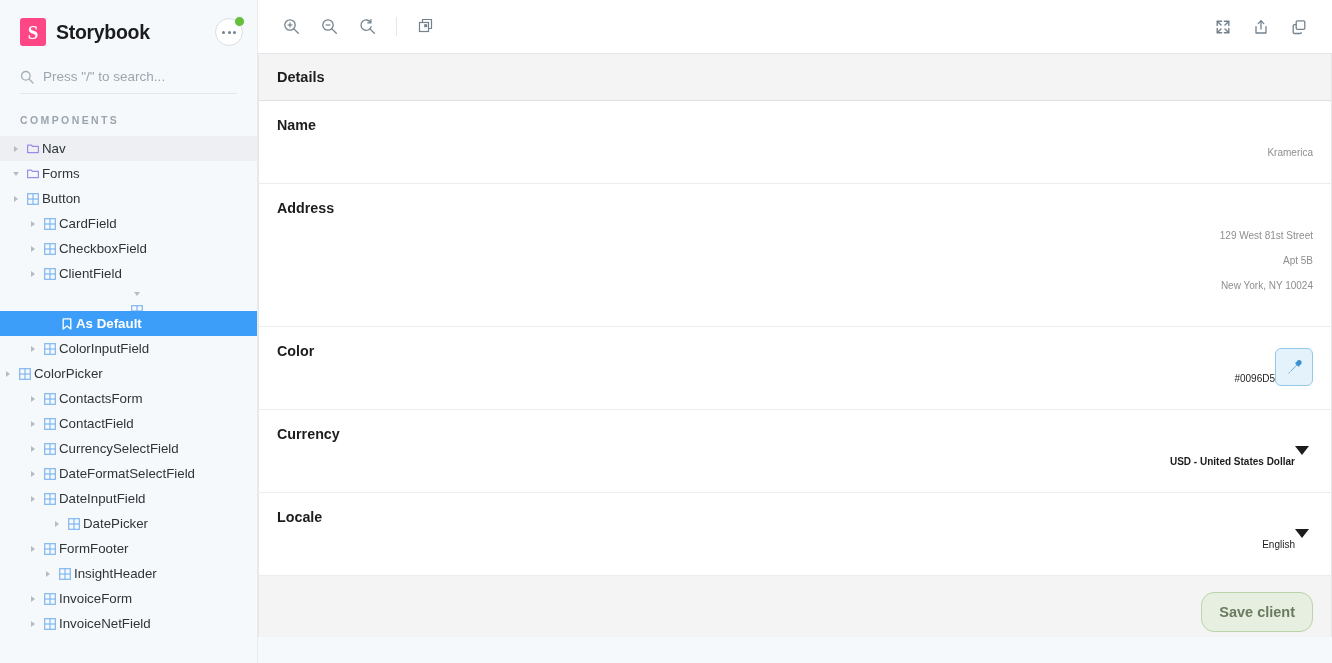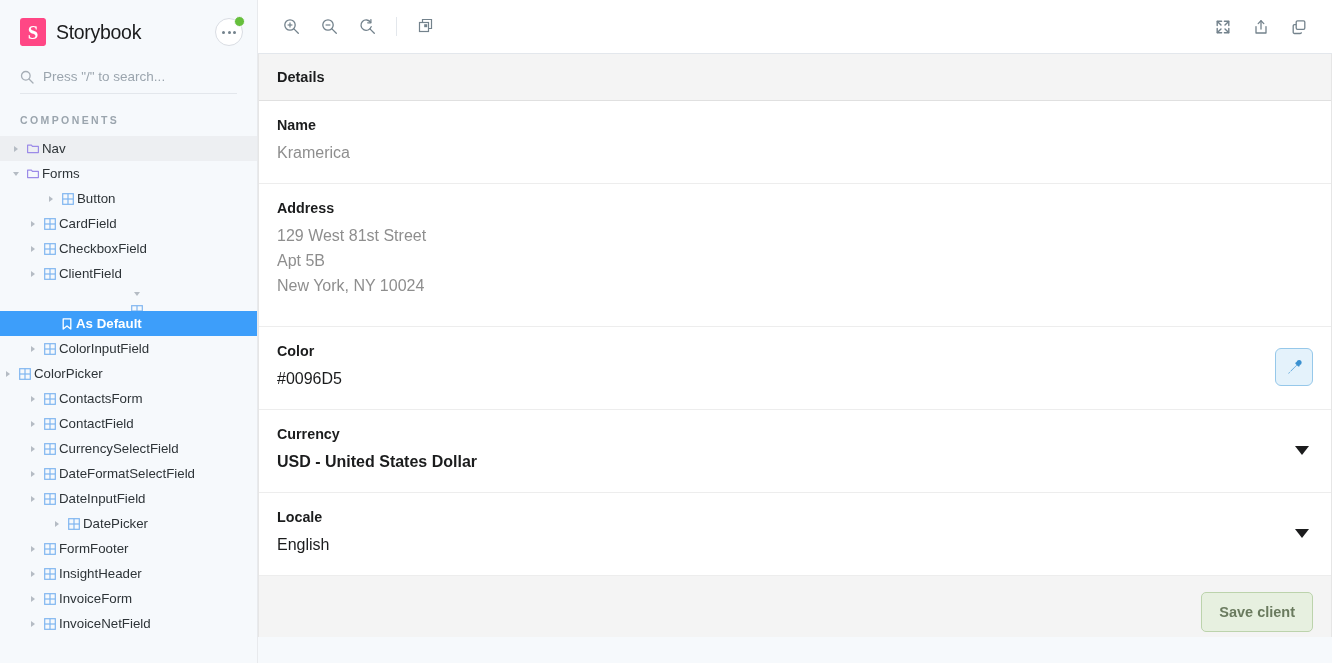--- a/index.html
+++ b/index.html
@@ -23,21 +23,21 @@
   .sb-head {
     height: 64px; display: flex; align-items: center;
     padding: 0 14px 0 20px; gap: 10px;
   }
   .logo-mark {
     width: 26px; height: 28px; border-radius: 3px;
     background: #FF4785; position: relative; flex: 0 0 26px;
   }
   .logo-mark svg { position: absolute; left: 0; top: 0; }
   .logo-text {
-    font-size: 19.5px; font-weight: 400; color: #1B1C1D;
+    font-size: 19.5px; font-weight: 700; color: #1B1C1D;
     letter-spacing: -0.3px; flex: 1 1 auto;
   }
   .menu-btn {
     width: 28px; height: 28px; border-radius: 50%;
     border: 1px solid #D9DDE3; background: #FFFFFF;
     display: flex; align-items: center; justify-content: center;
     gap: 2.5px; position: relative; flex: 0 0 28px; cursor: pointer;
   }
   .menu-btn i { width: 3px; height: 3px; border-radius: 50%; background: #73828C; display:block; }
   .status-dot {
@@ -103,21 +103,21 @@
     background: #F4F4F4; border-bottom: 1px solid #E0E0E0;
     padding: 15px 18px; font-size: 14.5px; font-weight: 700; color: #1B1C1D;
   }
   .row {
     border-bottom: 1px solid #EDEDED;
     padding: 16px 18px 18px 18px; position: relative;
     display: flex; align-items: flex-start;
   }
   .row-main { flex: 1 1 auto; min-width: 0; }
   .row-label { font-size: 14.3px; font-weight: 700; color: #1B1C1D; margin-bottom: 7px; }
-  .row-value { font-size: 16px; color: #8E8E8E; line-height: 25px; }
+  .row-value { font-size: 10px; color: #8E8E8E; line-height: 25px; text-align: right; }
   .row-value.dark { color: #1B1C1D; }
   .row.tall { padding-bottom: 28px; }
 
   .eyedrop {
     width: 38px; height: 38px; border-radius: 6px;
     background: #E4F2FB; border: 1px solid #96C8EA;
     display: flex; align-items: center; justify-content: center;
     cursor: pointer; flex: 0 0 38px; align-self: center;
   }
   .caret {
@@ -125,21 +125,21 @@
     border-left: 7px solid transparent; border-right: 7px solid transparent;
     border-top: 9px solid #1B1C1D; margin-right: 4px; cursor: pointer;
   }
 
   .panel-footer {
     background: #F4F4F4; border-left:1px solid #E6E6E6; border-right:1px solid #E6E6E6;
     border-bottom: 1px solid #E6E6E6;
     padding: 16px 18px; display: flex; justify-content: flex-end;
   }
   .save-btn {
-    background: #E7F0E0; border: 1px solid #BCD3AC; border-radius: 5px;
+    background: #E7F0E0; border: 1px solid #BCD3AC; border-radius: 13px;
     color: #6A7A5E; font-size: 14.5px; font-weight: 700;
     padding: 11px 17px; cursor: pointer; font-family: "Liberation Sans", sans-serif;
   }
   .panel-tail { height: 46px; background:#FFFFFF; border-left:1px solid #E6E6E6; border-right:1px solid #E6E6E6; border-bottom:1px solid #E6E6E6;}
 </style>
 </head>
 <body>
 
 <div class="app">
 
@@ -187,21 +187,21 @@
             <span class="tw">
               <span class="arrow-d"></span>
             </span>
             <span class="ic">
               <svg width="12" height="11" viewBox="0 0 12 11">
                 <path d="M0.6 2.2 L4.4 2.2 L5.4 3.4 L11.4 3.4 L11.4 9.6 L0.6 9.6 Z" fill="none" stroke="#9C8BE8" stroke-width="1.2" stroke-linejoin="round"></path>
               </svg>
             </span>
             <span class="lbl">Forms</span>
           </div>
-          <div class="tree-row" style="padding-left: 43px;">
+          <div class="tree-row" style="padding-left: 8px;">
             <span class="tw">
               <span class="arrow-r"></span>
             </span>
             <span class="ic">
               <svg width="12" height="12" viewBox="0 0 12 12">
                 <rect x="0.7" y="0.7" width="10.6" height="10.6" fill="none" stroke="#7FB5F0" stroke-width="1.2"></rect>
                 <line x1="0.7" y1="6" x2="11.3" y2="6" stroke="#7FB5F0" stroke-width="1.2"></line>
                 <line x1="6" y1="0.7" x2="6" y2="11.3" stroke="#7FB5F0" stroke-width="1.2"></line>
               </svg>
             </span>
@@ -378,21 +378,21 @@
             </span>
             <span class="ic">
               <svg width="12" height="12" viewBox="0 0 12 12">
                 <rect x="0.7" y="0.7" width="10.6" height="10.6" fill="none" stroke="#7FB5F0" stroke-width="1.2"></rect>
                 <line x1="0.7" y1="6" x2="11.3" y2="6" stroke="#7FB5F0" stroke-width="1.2"></line>
                 <line x1="6" y1="0.7" x2="6" y2="11.3" stroke="#7FB5F0" stroke-width="1.2"></line>
               </svg>
             </span>
             <span class="lbl">FormFooter</span>
           </div>
-          <div class="tree-row" style="padding-left: 25px;">
+          <div class="tree-row" style="padding-left: 40px;">
             <span class="tw">
               <span class="arrow-r"></span>
             </span>
             <span class="ic">
               <svg width="12" height="12" viewBox="0 0 12 12">
                 <rect x="0.7" y="0.7" width="10.6" height="10.6" fill="none" stroke="#7FB5F0" stroke-width="1.2"></rect>
                 <line x1="0.7" y1="6" x2="11.3" y2="6" stroke="#7FB5F0" stroke-width="1.2"></line>
                 <line x1="6" y1="0.7" x2="6" y2="11.3" stroke="#7FB5F0" stroke-width="1.2"></line>
               </svg>
             </span>

